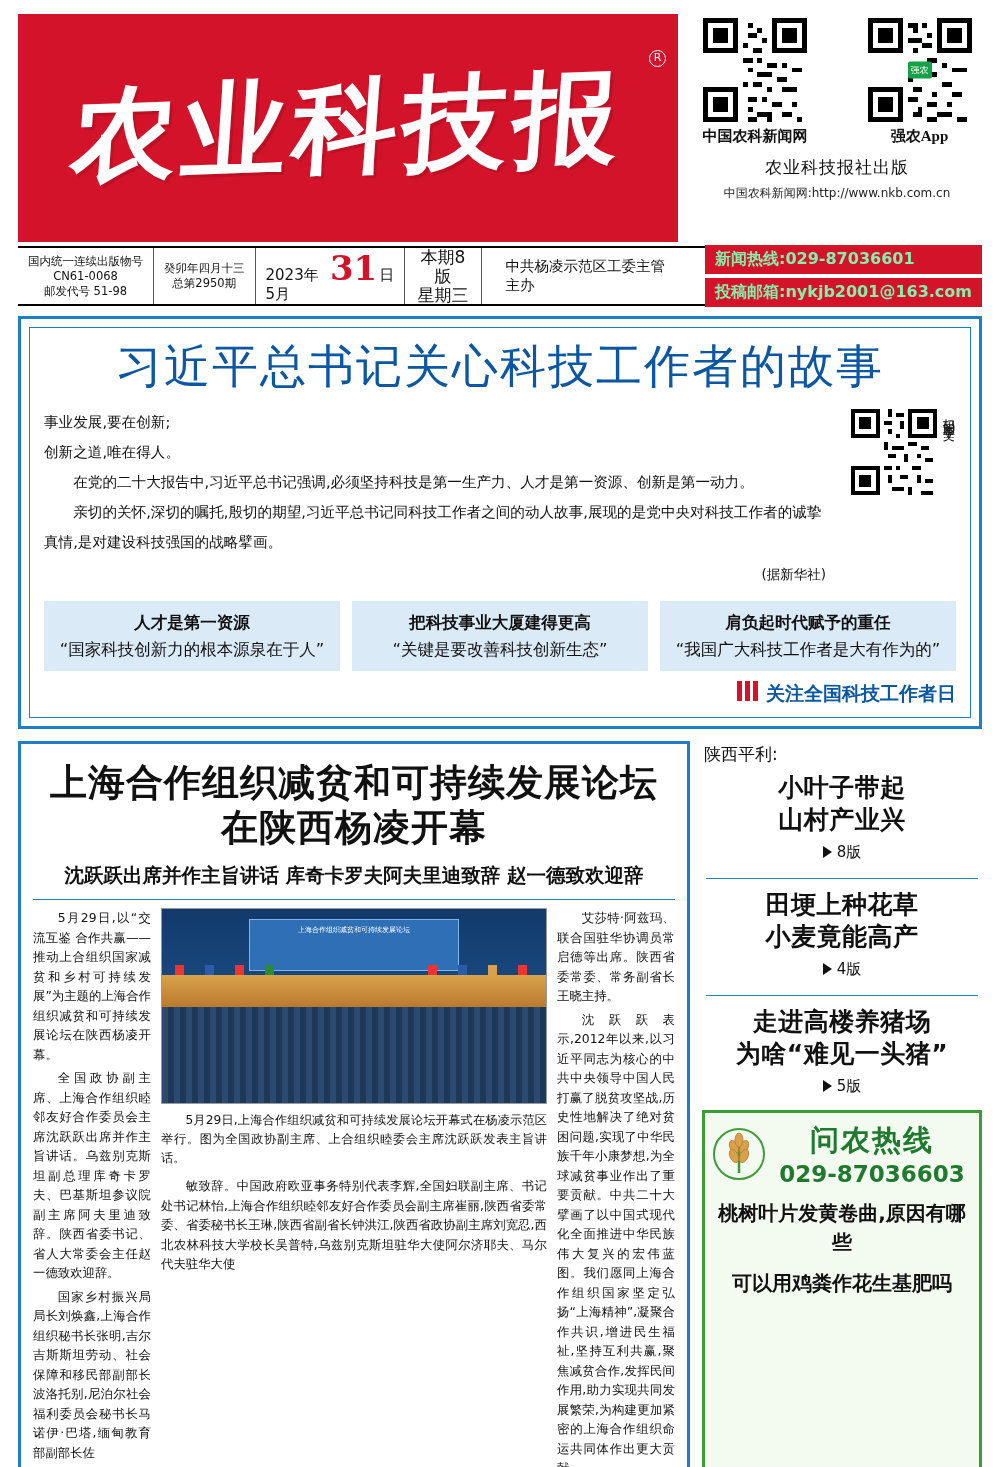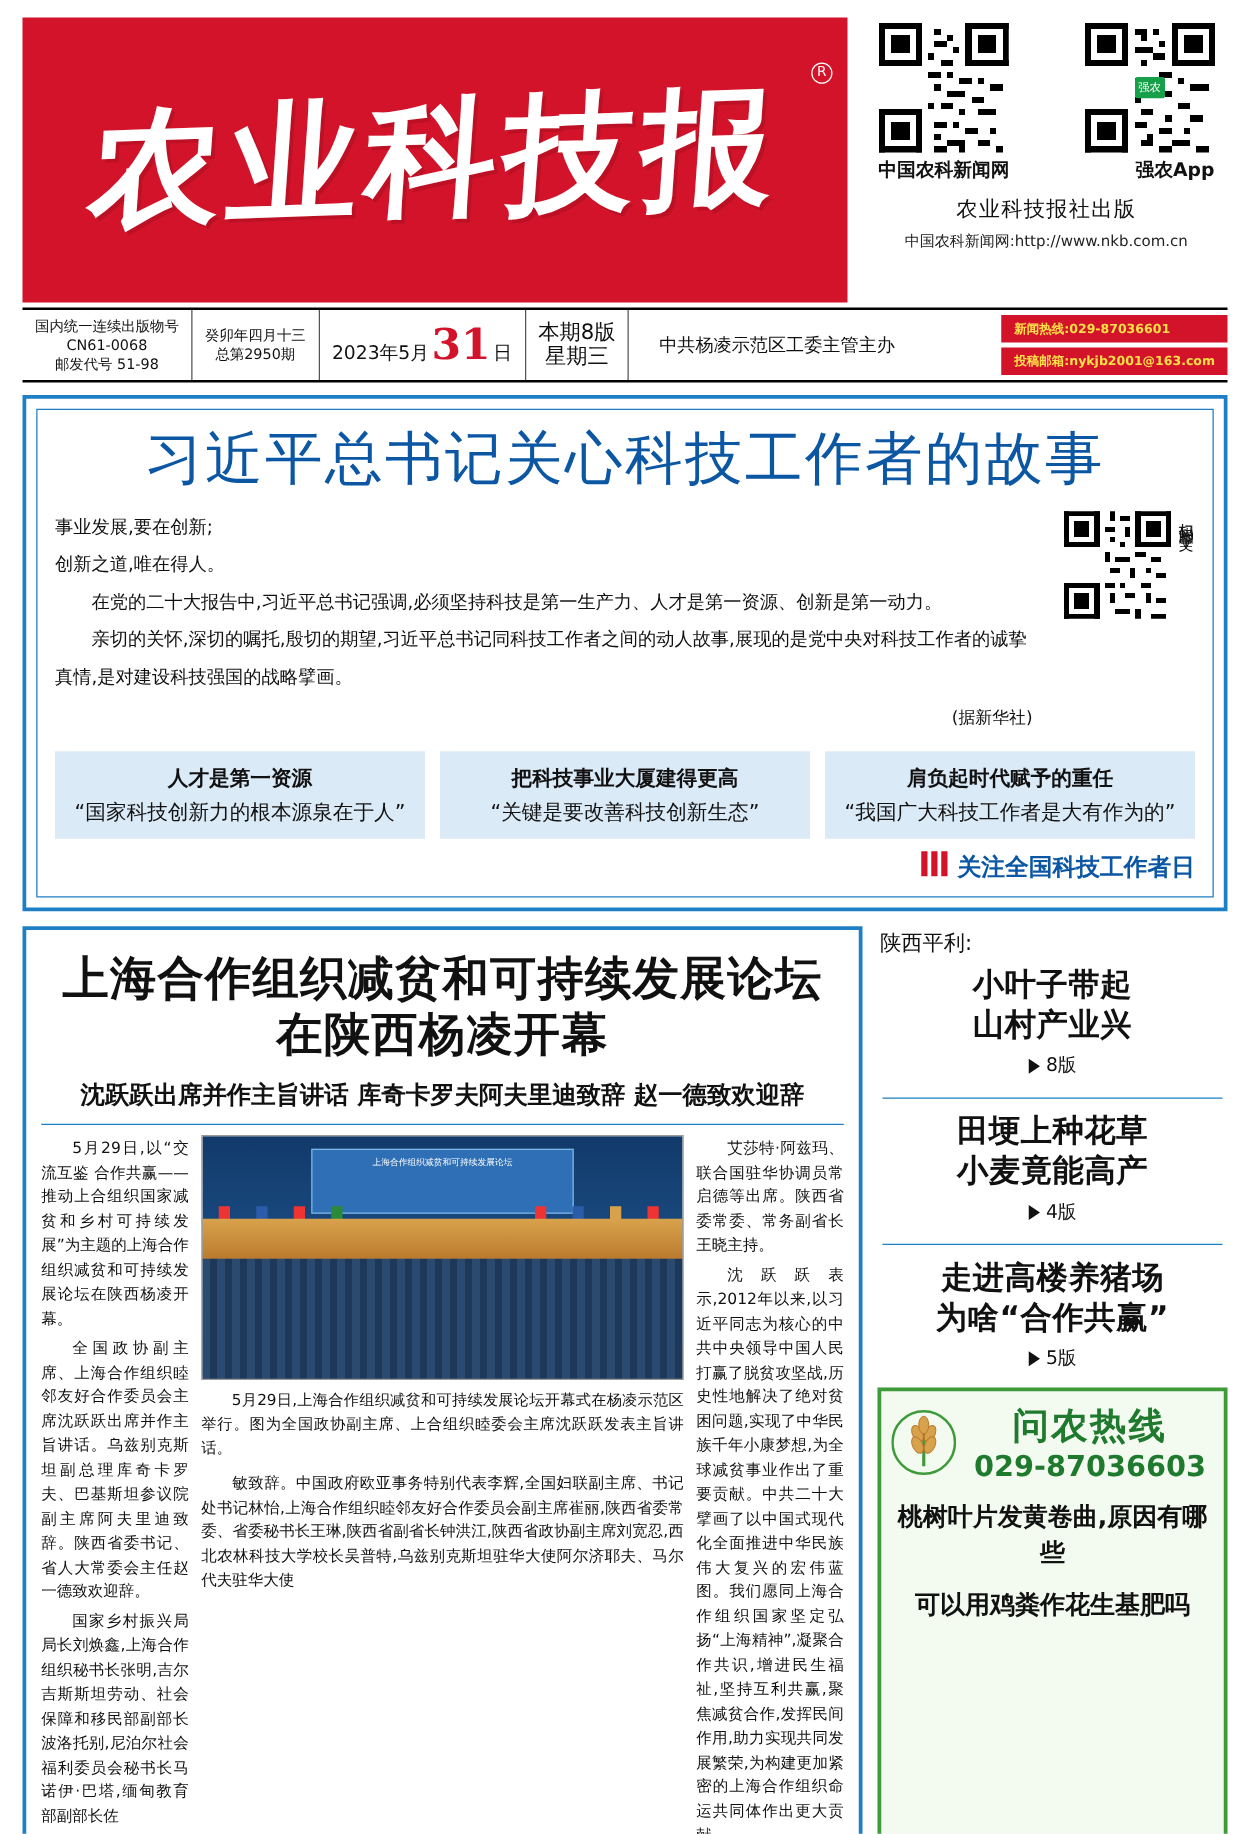--- a/index.html
+++ b/index.html
@@ -25,21 +25,21 @@
     transform: skewX(-6deg) rotate(-2deg);
     text-shadow: 3px 3px 0 rgba(0,0,0,0.10);
   }
   .reg-mark {
     position: absolute; right: 12px; top: 36px; color: #fff;
     border: 1.5px solid #fff; border-radius: 50%; width: 17px; height: 17px;
     font-size: 11px; line-height: 14px; text-align: center;
   }
   .mh-right { flex: 1; padding-left: 14px; display: flex; flex-direction: column; }
   .qr-row { display: flex; gap: 60px; justify-content: center; padding-top: 4px; }
-  .qr-item { text-align: right; }
+  .qr-item { text-align: center; font-family: Liberation Serif, serif; }
   .qr-code { width: 104px; height: 104px; position: relative; }
   .qr-code .qr-bg { width: 100%; height: 100%; }
   .qr-label { font-size: 15px; margin-top: 5px; color: #111; font-weight: 600; }
   .qr-badge {
     position: absolute; left: 50%; top: 50%; transform: translate(-50%,-50%);
     background: #17a04a; color: #fff; font-size: 9px; padding: 2px 3px; border-radius: 2px;
   }
   .pub-line { text-align: center; font-size: 17px; margin-top: 10px; letter-spacing: 1px; }
   .pub-sub { text-align: center; font-size: 12px; margin-top: 6px; color: #222; }
 
@@ -51,21 +51,21 @@
   .is-cell { display: flex; flex-direction: column; justify-content: center;
     align-items: center; padding: 0 10px; border-right: 1px solid #555; }
   .is-cell.noborder { border-right: none; }
   .is-cell .l { font-size: 11.5px; line-height: 15px; white-space: nowrap; }
   .is-date { font-size: 15px; display: flex; align-items: baseline; gap: 2px; }
   .is-date .big { font-size: 34px; font-weight: 700; color: #d2132a; font-family: "DejaVu Serif", serif; }
   .is-edition { font-size: 17px; line-height: 19px; text-align: center; }
   .is-host { font-size: 14.5px; padding: 0 14px; }
   .hotline { margin-left: auto; display: flex; flex-direction: column; justify-content: center; padding-left: 10px; }
   .hotline div {
-    background: #d2132a; color: #fde047; font-size: 10px; font-weight: 700;
+    background: #d2132a; color: #86efac; font-size: 16px; font-weight: 700;
     padding: 4px 10px; margin: 2px 0; white-space: nowrap;
   }
 
   
   .banner {
     margin-top: 10px; border: 3px solid #1f7fc4; padding: 8px;
   }
   .banner-inner { border: 1px solid #1f7fc4; padding: 12px 14px 10px 14px; }
   .banner-title {
     text-align: center; font-size: 46px; font-weight: 400; color: #0b57a4;
@@ -444,21 +444,21 @@
 
       <div class="rail-item">
         <div class="ttl" style="white-space:pre-line;">田埂上种花草
 小麦竟能高产</div>
         <div class="pg"><span class="tri"></span><span>4版</span></div>
       </div>
       <div class="rail-sep"></div>
 
       <div class="rail-item">
         <div class="ttl" style="white-space:pre-line;">走进高楼养猪场
-为啥“合作共赢”</div>
+为啥“难见一头猪”</div>
         <div class="pg"><span class="tri"></span><span>5版</span></div>
       </div>
 
       <div class="hot-box">
         <div class="hot-top">
           <div class="wheat">
             <svg viewBox="0 0 52 58">
               <circle cx="26" cy="29" r="25" fill="none" stroke="#3f9a3a" stroke-width="2"></circle>
               <path d="M26 48 L26 18" stroke="#3f9a3a" stroke-width="2.5" fill="none"></path>
               <g fill="#d8a24c" stroke="#b9782c" stroke-width="0.8">

